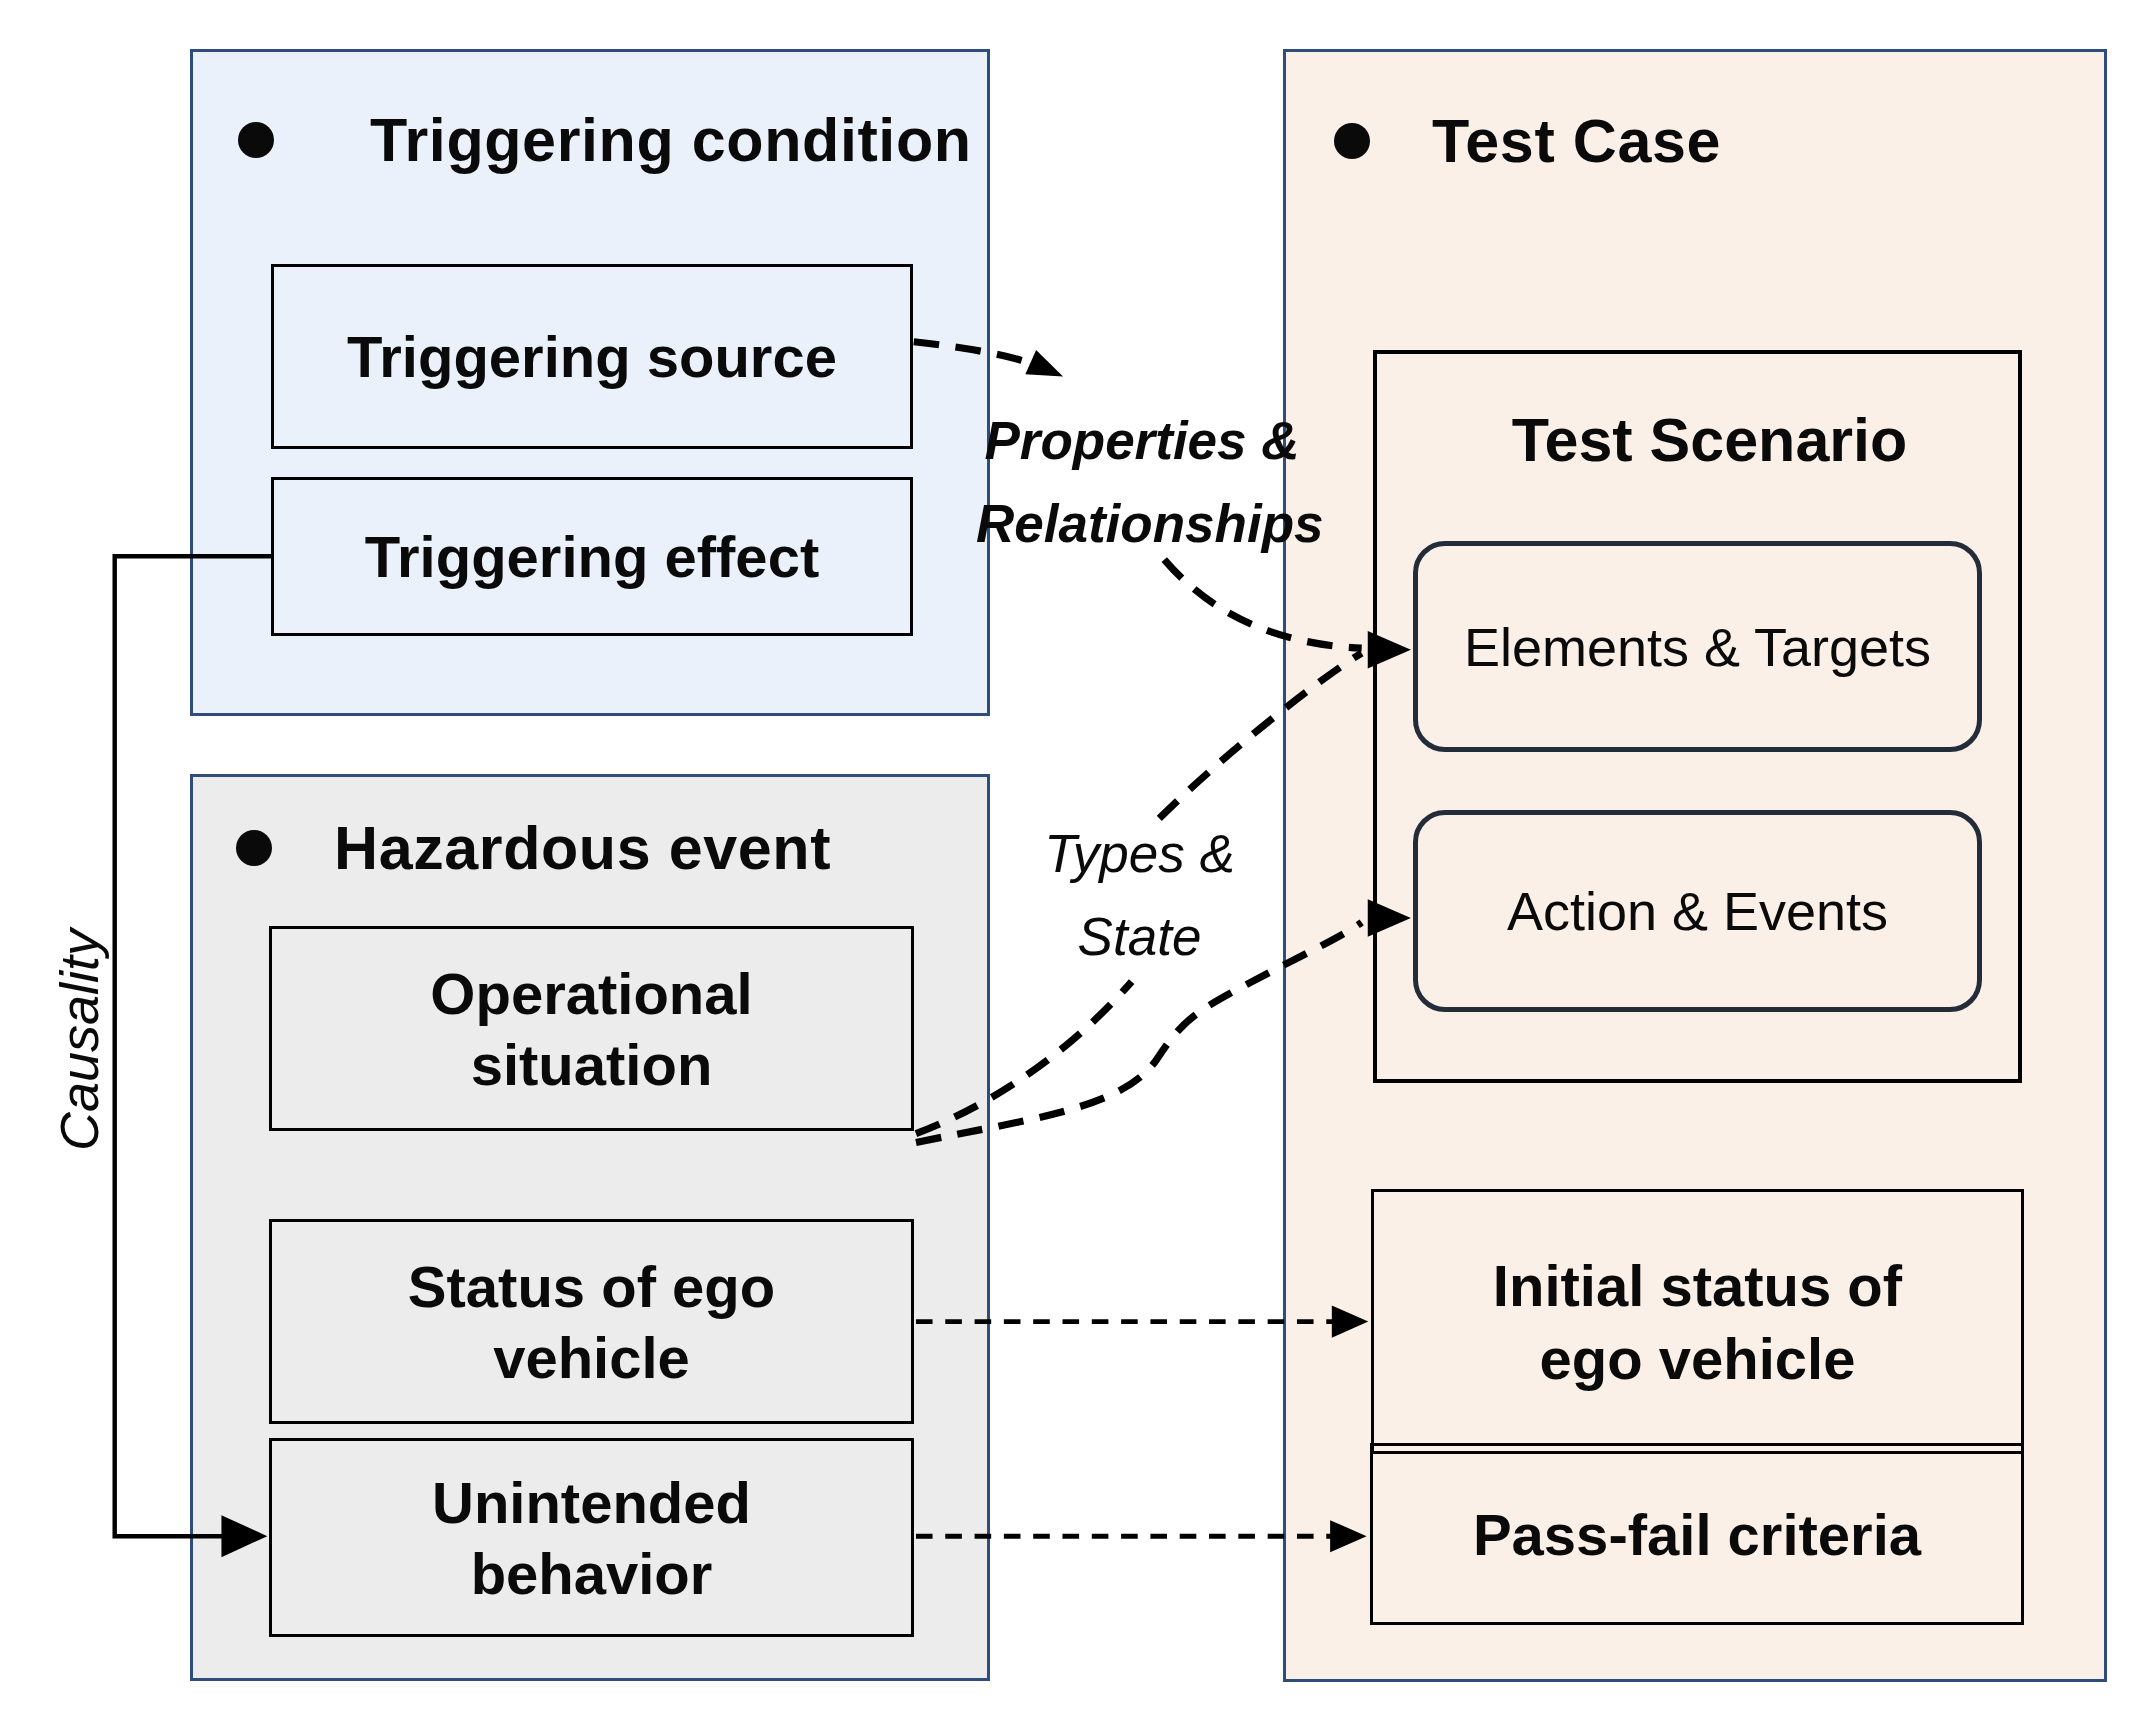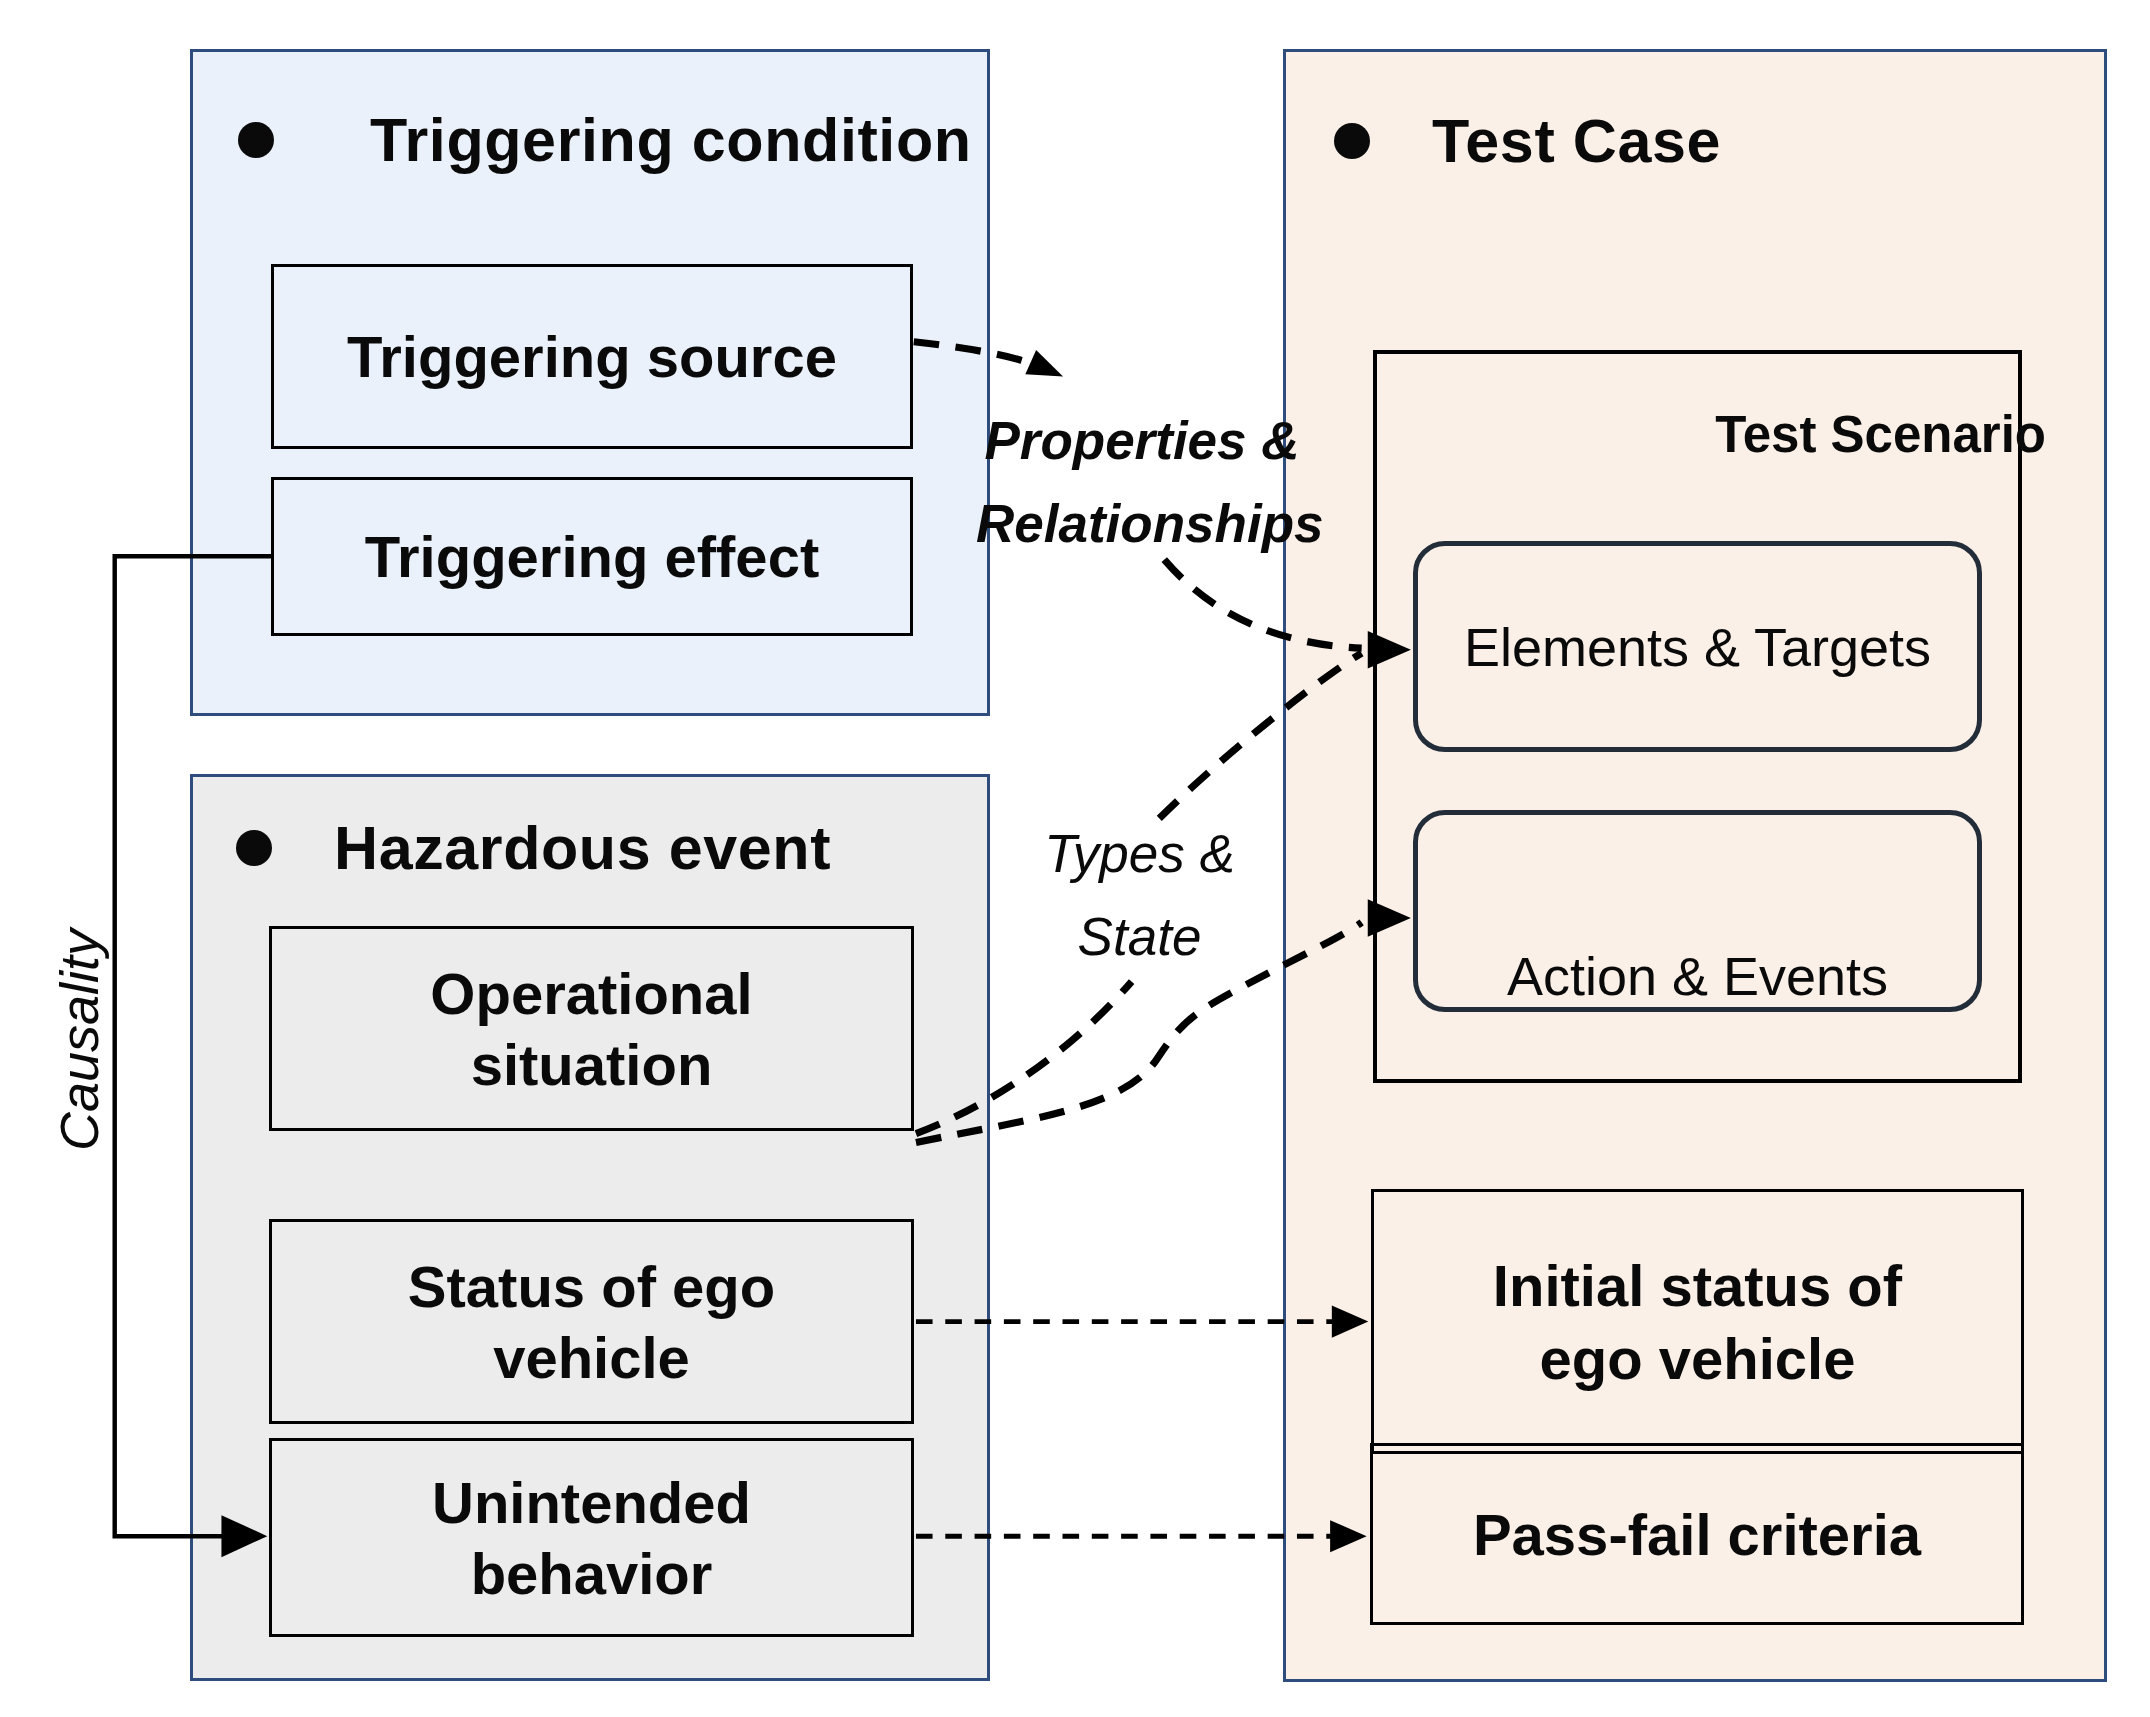--- a/index.html
+++ b/index.html
@@ -30,27 +30,27 @@
   #b-source {left:271px;top:264px;width:642px;height:185px;}
   #b-effect {left:271px;top:477px;width:642px;height:159px;}
   #b-oper   {left:269px;top:926px;width:645px;height:205px;}
   #b-status {left:269px;top:1219px;width:645px;height:205px;}
   #b-unint  {left:269px;top:1438px;width:645px;height:199px;}
   #b-initial{left:1371px;top:1189px;width:653px;height:265px;border-width:3.9px;line-height:73px;}
   #b-pass   {left:1370px;top:1443px;width:654px;height:182px;border-width:3.9px;}
   
   #b-scenario{position:absolute;left:1373px;top:350px;width:649px;height:733px;
               border:4.4px solid #000;box-sizing:border-box;}
-  #scenario-title{position:absolute;left:1373px;top:405px;width:673px;text-align:right;
-              font-weight:bold;font-size:51px;}
+  #scenario-title{position:absolute;left:1373px;top:405px;width:673px;text-align:center;
+              font-weight:bold;font-size:61px;}
   .rbox{position:absolute;border:5px solid #232d3a;border-radius:32px;box-sizing:border-box;
         display:flex;align-items:center;justify-content:center;text-align:center;
         font-size:54px;font-weight:normal;}
   #b-elements{left:1413px;top:541px;width:569px;height:211px;}
-  #b-actions {left:1413px;top:810px;width:569px;height:202px;align-items:flex-end;}
+  #b-actions {left:1413px;top:810px;width:569px;height:202px;}
   
   .note{position:absolute;font-style:italic;font-size:53px;line-height:83px;
         text-align:center;white-space:nowrap;}
   #n-props{left:976px;top:399px;width:332px;font-weight:bold;}
   #n-types{left:1001px;top:812px;width:277px;}
   #n-caus{left:79px;top:1040px;transform:translate(-50%,-50%) rotate(-90deg);
           font-style:italic;font-size:54px;position:absolute;white-space:nowrap;}
   
   #wires{position:absolute;left:0;top:0;width:2151px;height:1717px;pointer-events:none;}
 </style>

